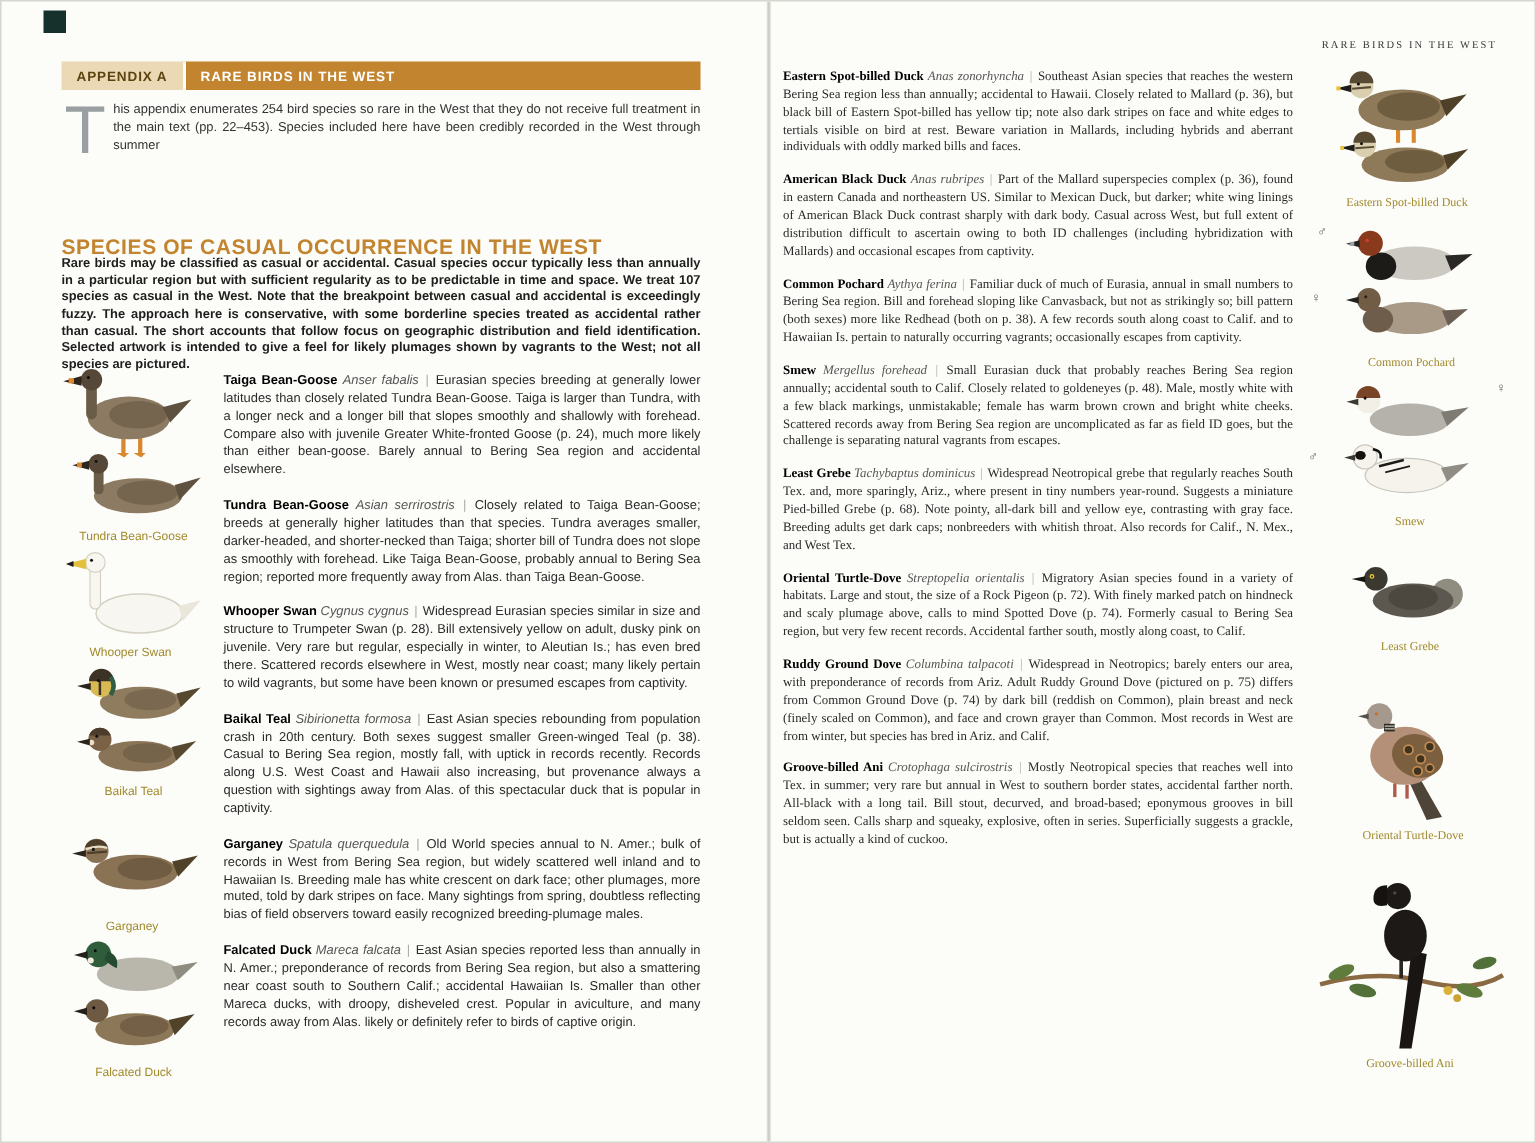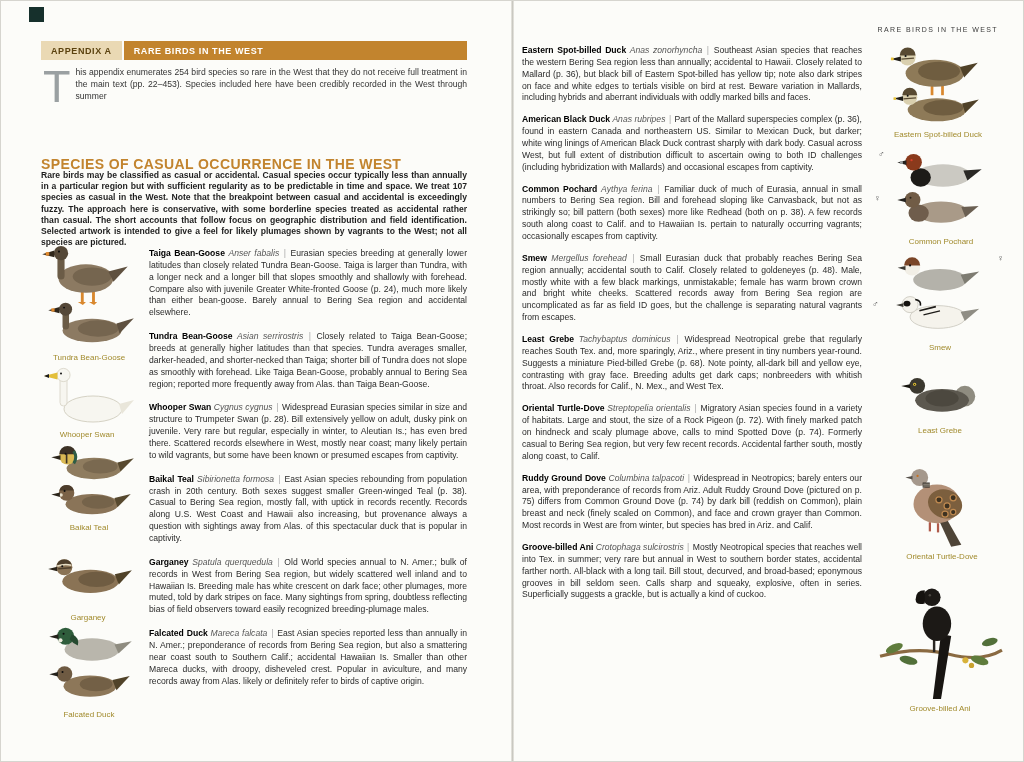--- a/index.html
+++ b/index.html
@@ -3,21 +3,21 @@
 <meta charset="utf-8">
 <style>
   * { margin:0; padding:0; box-sizing:border-box; }
   html,body { background:#e9e8e3; }
   body { font-family:"Liberation Sans", sans-serif; }
   .spread { position:relative; width:1024px; height:762px; background:#fcfcf9; border:1px solid #d6d5cf; overflow:hidden; }
   .gutter { position:absolute; left:510px; top:0; width:3px; height:762px;
             background:linear-gradient(to right,#eceae4,#c9c8c1,#eceae4); }
   .page { position:absolute; top:0; height:762px; }
   .page-left  { left:28px;  width:484px; }
-  .page-right { left:513px; width:500px; }
+  .page-right { left:513px; width:500px;font-family:Liberation Serif, serif; }
 
   .corner-tab { position:absolute; left:0; top:6px; width:15px; height:15px; background:#16302c; }
 
   .banner { position:absolute; left:12px; top:40px; width:426px; height:19px; display:flex;
             font-size:9px; font-weight:bold; letter-spacing:0.6px; }
   .banner-prefix { background:#ead9b4; color:#5b420f; padding:0 10px; display:flex; align-items:center; white-space:nowrap; }
   .banner-title  { background:#c2842e; color:#ffffff; padding:0 10px; flex:1; display:flex; align-items:center; border-left:2px solid #fcfcf9; }
 
   .intro { position:absolute; left:14px; top:66px; width:424px; display:flex; gap:18px;
            font-size:8.6px; line-height:1.38; color:#333; }

